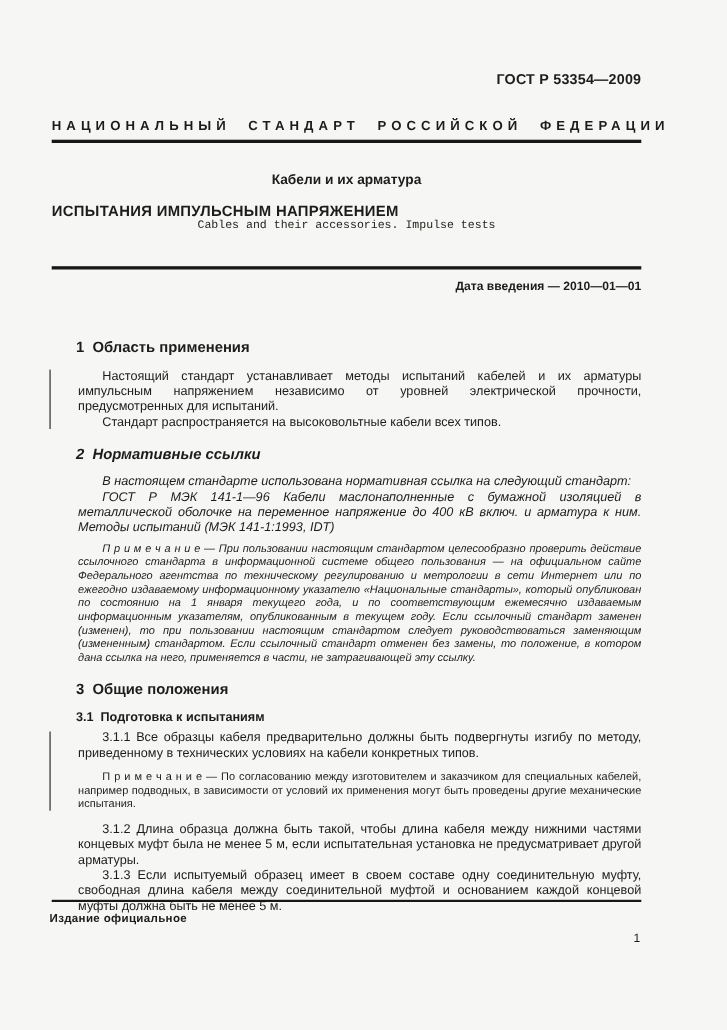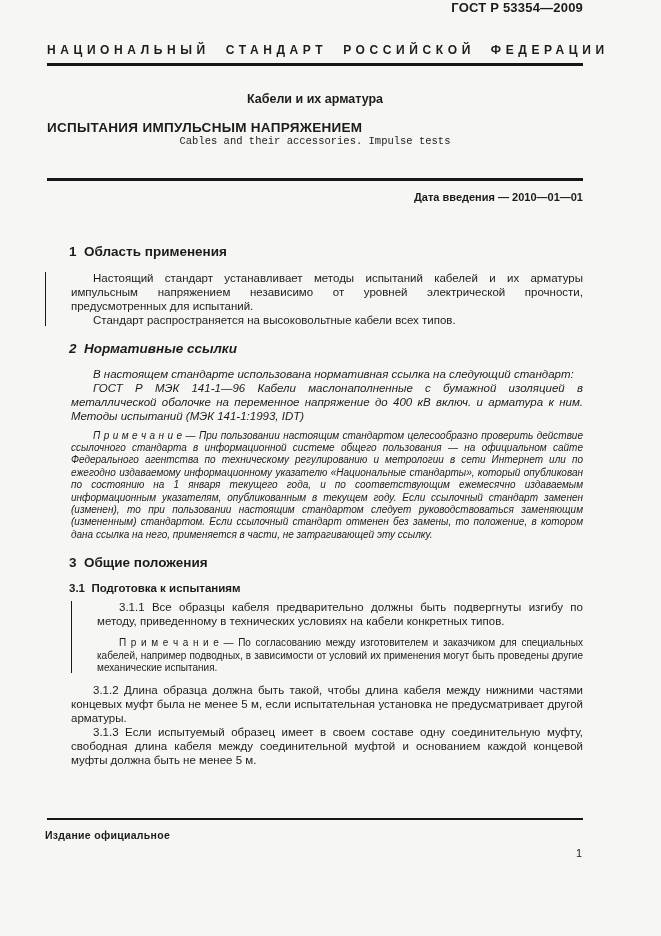--- a/index.html
+++ b/index.html
@@ -14,20 +14,21 @@
     background: #f6f6f4;
     font-family: "Liberation Sans", "DejaVu Sans", sans-serif;
     color: #1c1c1a;
     overflow: hidden;
     -webkit-font-smoothing: antialiased;
   }
   .content {
     margin: 0 78px 0 47px; 
   }
   .doc-codes {
+    padding-top: 64px;
     text-align: right;
     font-weight: bold;
     font-size: 13px;
     line-height: 15.5px;
     letter-spacing: 0.2px;
   }
   .banner {
     margin-top: 27px;
     text-align: center;
     font-weight: bold;
@@ -91,21 +92,21 @@
     font-size: 10px;
     line-height: 12.4px;
     text-align: justify;
     text-indent: 22px;
   }
   .italic { font-style: italic; }
   .mt-lead  { margin-top: 12px; }
   .mt-para  { margin-top: 11px; }
   .mt-note  { margin-top: 7px; }
   .mt-claus { margin-top: 9px; }
-  .mt-sub   { margin-top: 6px; margin-left: 26px; }
+  .mt-sub   { margin-top: 6px; }
   .barwrap {
     position: relative;
   }
   .barwrap::before {
     content: "";
     position: absolute;
     left: -2.5px;
     top: 1px;
     bottom: 1px;
     width: 1.5px;

